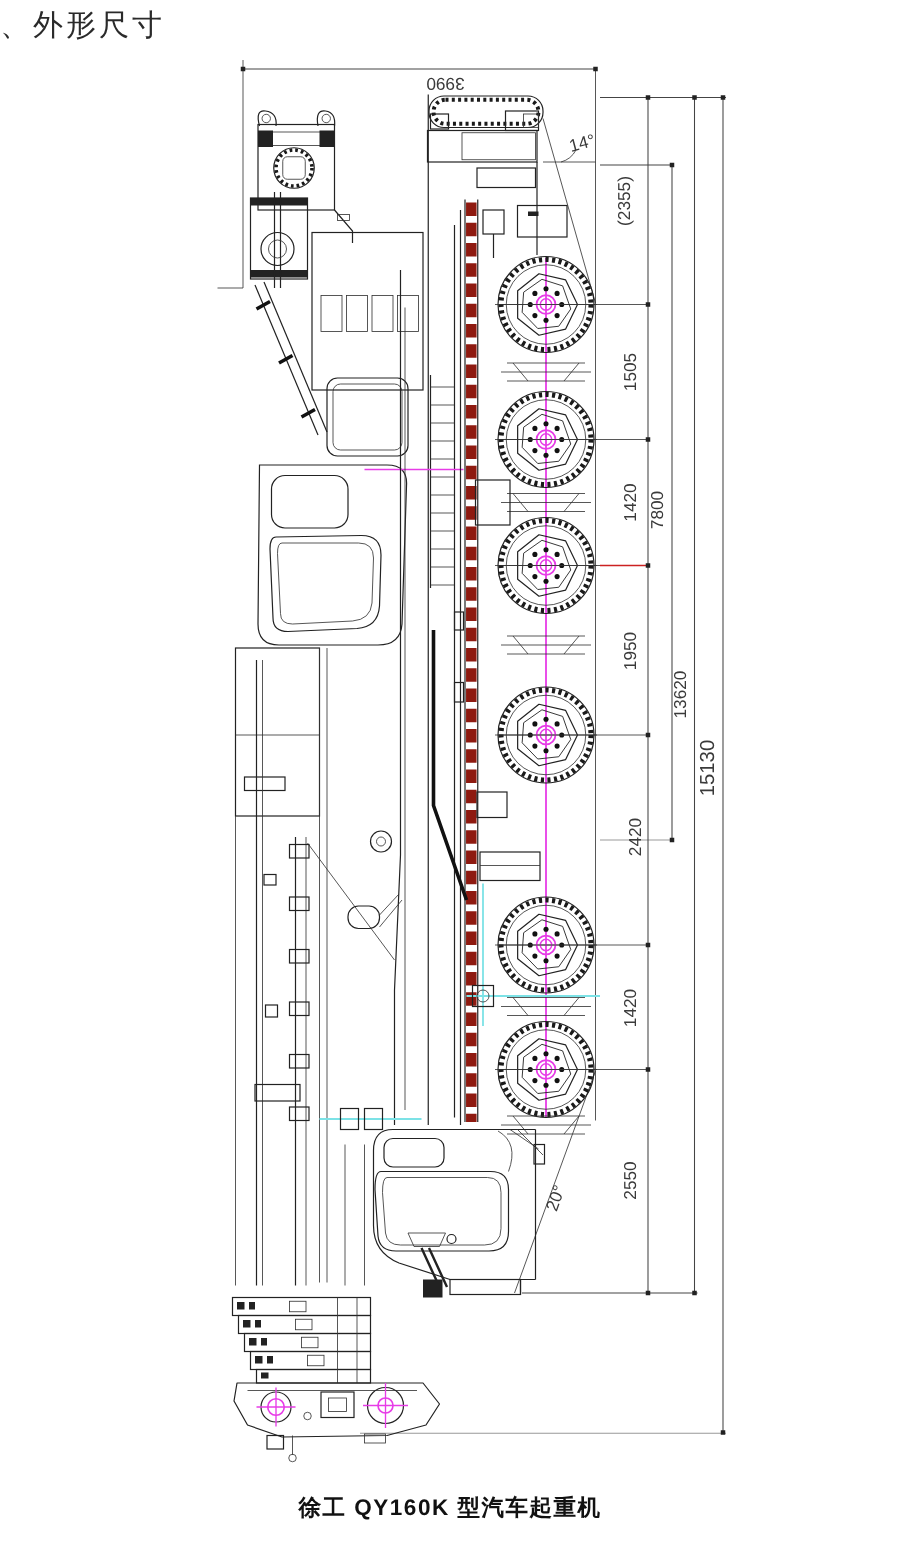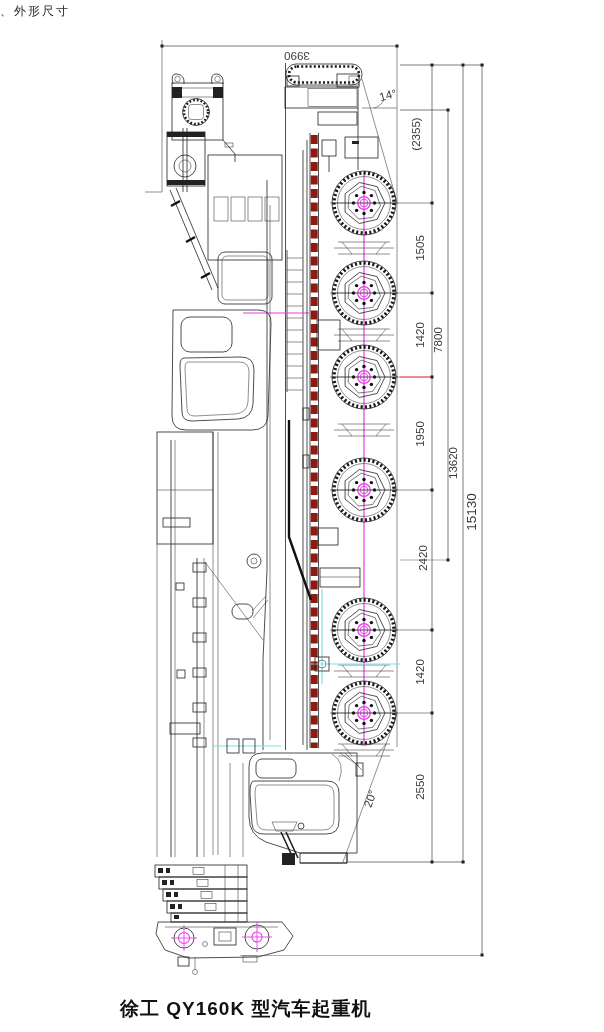--- a/index.html
+++ b/index.html
@@ -1,21 +1,21 @@
 <!DOCTYPE html>
 <html><head>
 <meta charset="utf-8">
 <style>
   html,body{margin:0;padding:0;background:#fff;}
   body{width:604px;height:1032px;position:relative;overflow:hidden;
        font-family:"Liberation Sans",sans-serif;}
   .heading{position:absolute;left:0px;top:3px;font-family:"Liberation Serif","DejaVu Serif",serif;
-           font-size:12px;color:#2a2a2a;letter-spacing:2px;}
-  .caption{position:absolute;left:120px;top:996px;width:360px;text-align:left;
-           font-weight:700;font-size:19px;color:#111;letter-spacing:1px;}
+           font-size:20px;color:#2a2a2a;letter-spacing:2px;}
+  .caption{position:absolute;left:120px;top:996px;width:360px;text-align:center;
+           font-weight:700;font-size:15px;color:#111;letter-spacing:1px;}
   svg{position:absolute;left:0;top:0;}
   svg text{font-family:"Liberation Sans",sans-serif;font-size:11.5px;fill:#3a3a3a;}
   svg text.big{font-size:13.5px;}
   .ln{stroke:#222;stroke-width:0.8;fill:none;}
   .thin{stroke:#333;stroke-width:0.55;fill:none;}
   .dim{stroke:#444;stroke-width:0.7;fill:none;}
   .gray{stroke:#999;stroke-width:0.8;fill:none;}
   .thk{stroke:#111;stroke-width:2.4;fill:none;}
 </style>
 </head>

